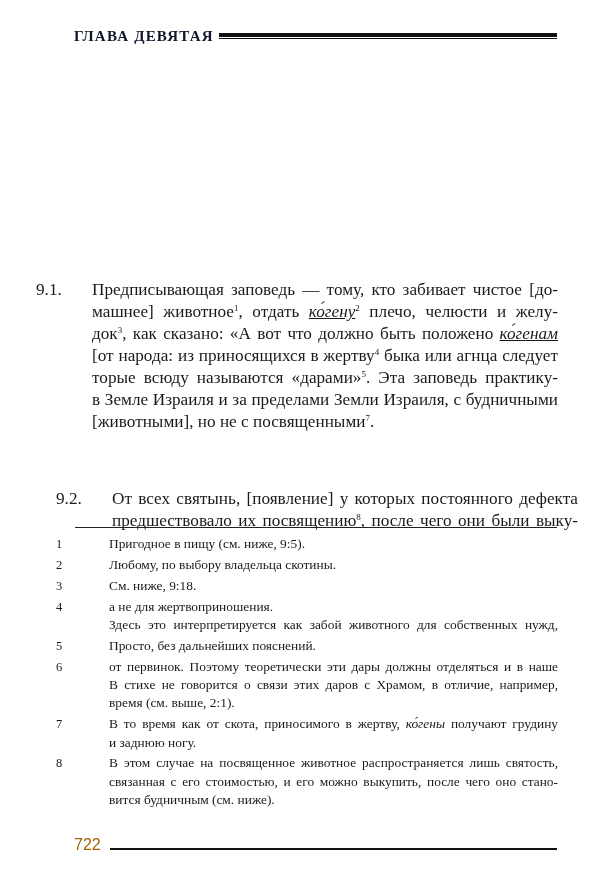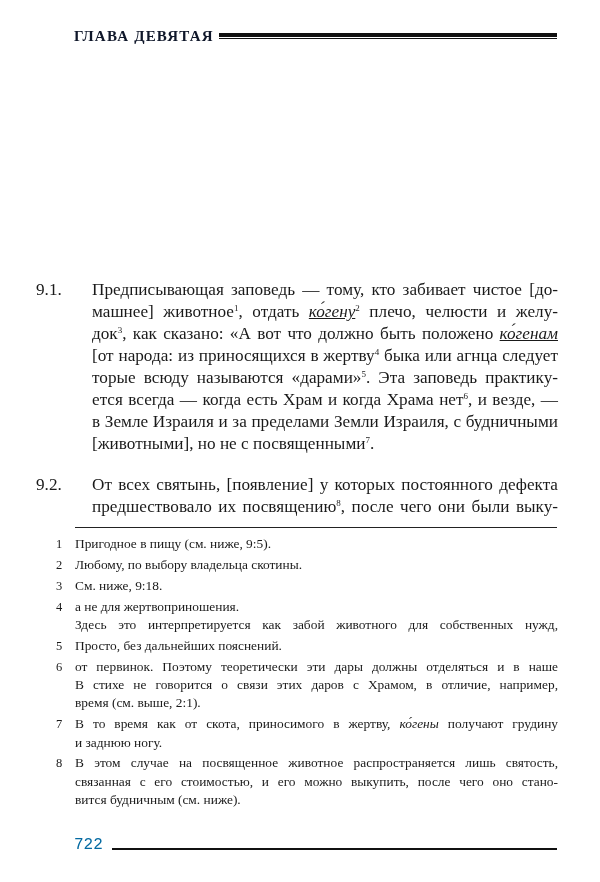--- a/index.html
+++ b/index.html
@@ -15,33 +15,33 @@
   .body-text { position: absolute; left: 36px; width: 522px; font-family: "Liberation Serif", serif; font-size: 17.2px; line-height: 22px; color: #1a1a1a; gap: 16px; }
   .para { display: flex; }
   .para .num { width: 40px; flex: none; }
   .para .txt { flex: 1; text-align: justify; hyphens: manual; }
   .para .txt .ln { display: block; text-align: justify; text-align-last: justify; white-space: nowrap; }
   .para .txt .ln.last { text-align-last: left; }
   .body-text i { font-style: italic; text-decoration: underline; }
   sup { font-size: 9px; vertical-align: 6px; line-height: 0; }
 
   #p91 { top: 279px; }
-  #p92 { top: 474px; }
+  #p92 { top: 488px; margin-left: 20px; }
 
   .fn-rule { position: absolute; left: 75px; width: 482px; top: 527px; height: 1.3px; background: #222; }
 
   .footnotes { position: absolute; left: 52px; width: 506px; top: 535px; font-family: "Liberation Serif", serif; font-size: 13.4px; line-height: 18.3px; color: #1a1a1a; }
   .fn { display: flex; margin-bottom: 2.6px; }
   .fn .n { width: 23px; flex: none; font-size: 12.5px; padding-left: 4px; }
-  .fn .t { flex: 1; }
+  .fn .t { flex: 1; margin-left: 34px; }
   .fn .t .ln { display: block; white-space: nowrap; text-align: justify; text-align-last: justify; }
   .fn .t .ln.last { text-align-last: left; }
 
   .folio { position: absolute; left: 74px; top: 836px; width: 483px; display: flex; align-items: center; }
-  .folio .pg { font-family: Liberation Mono, monospace; font-size: 16px; color: #0369a1; }
+  .folio .pg { font-family: Liberation Sans, sans-serif; font-size: 16px; color: #a16207; }
   .folio .rule { flex: 1; margin-left: 9px; height: 1.5px; background: #111; margin-top: 8px; }
 </style>
 </head>
 <body>
 
 <div class="running-head">
   <span class="title">ГЛАВА ДЕВЯТАЯ</span>
   <span class="rule">
     <span class="thick"></span>
     <span class="thin"></span>
@@ -49,21 +49,20 @@
 </div>
 
 <div class="body-text para" id="p91">
   <span class="num">9.1.</span>
   <span class="txt">
       <span class="ln">Предписывающая заповедь — тому, кто забивает чистое [до-</span>
       <span class="ln">машнее] животное<sup>1</sup>, отдать <i>ко́гену</i><sup>2</sup> плечо, челюсти и желу-</span>
       <span class="ln">док<sup>3</sup>, как сказано: «А вот что должно быть положено <i>ко́генам</i></span>
       <span class="ln">[от народа: из приносящихся в жертву<sup>4</sup> быка или агнца следует</span>
       <span class="ln">торые всюду называются «дарами»<sup>5</sup>. Эта заповедь практику-</span>
-      <span class="ln">ется всегда — когда есть Храм и когда Храма нет<sup>6</sup>, и везде, —</span>
       <span class="ln">в Земле Израиля и за пределами Земли Израиля, с будничными</span>
       <span class="ln last">[животными], но не с посвященными<sup>7</sup>.</span>
     </span>
 </div>
 
 <div class="body-text para" id="p92">
   <span class="num">9.2.</span>
   <span class="txt">
       <span class="ln">От всех святынь, [появление] у которых постоянного дефекта</span>
       <span class="ln">предшествовало их посвящению<sup>8</sup>, после чего они были выку-</span>

